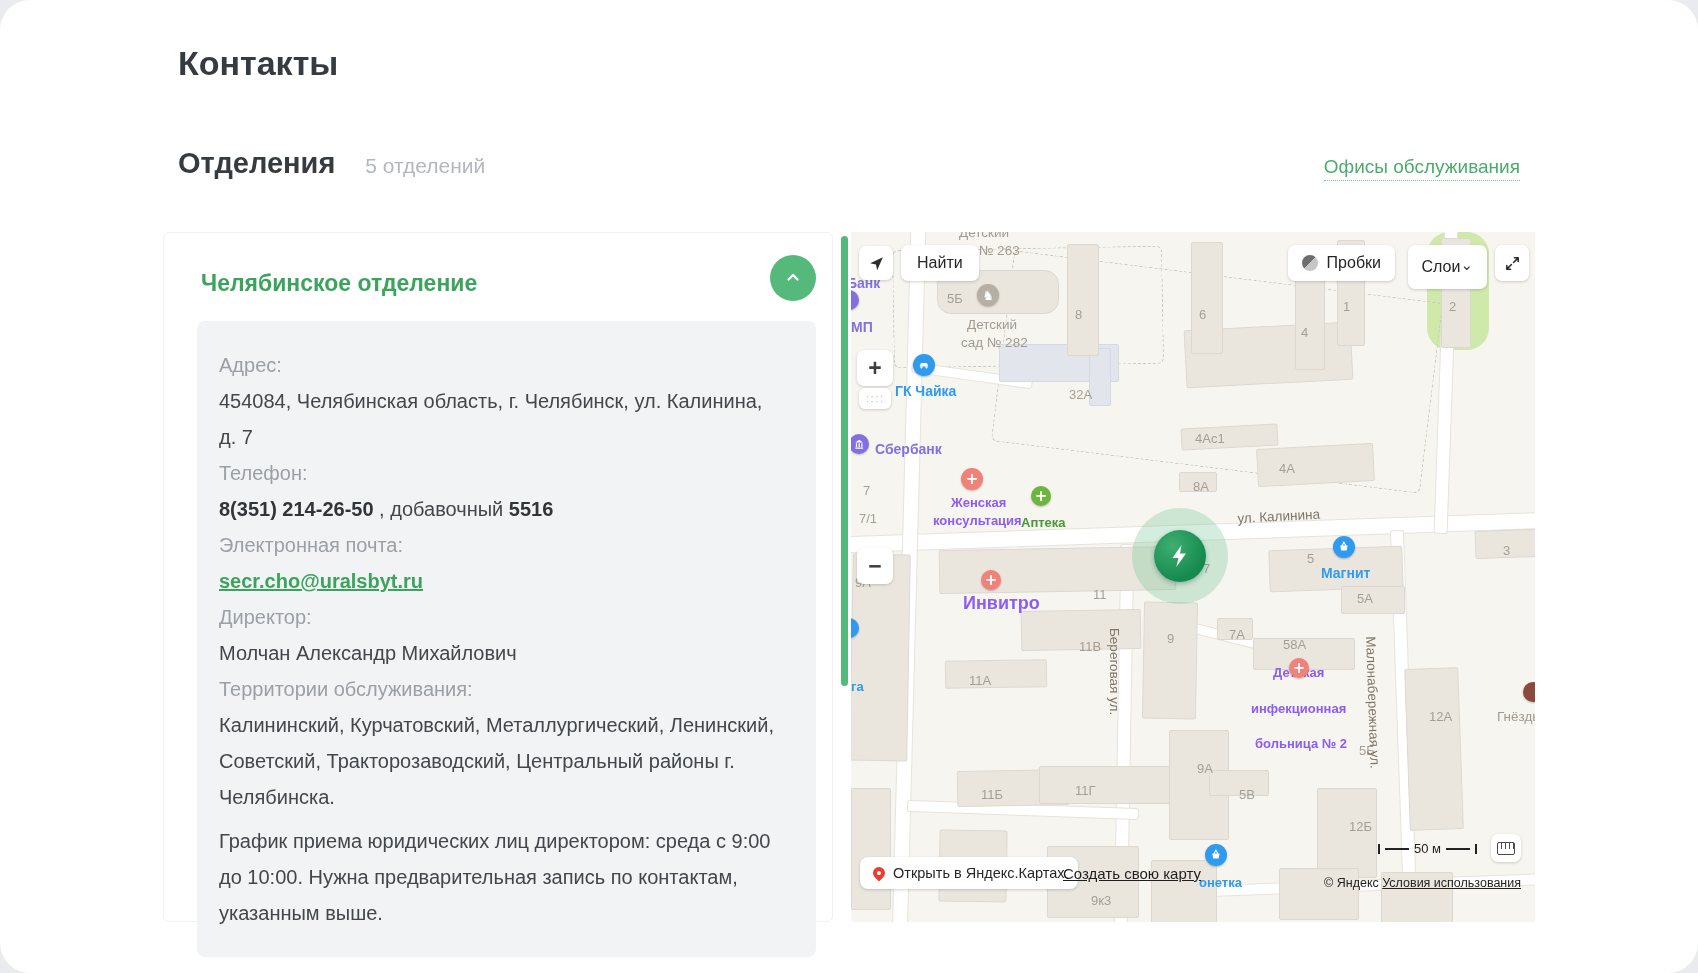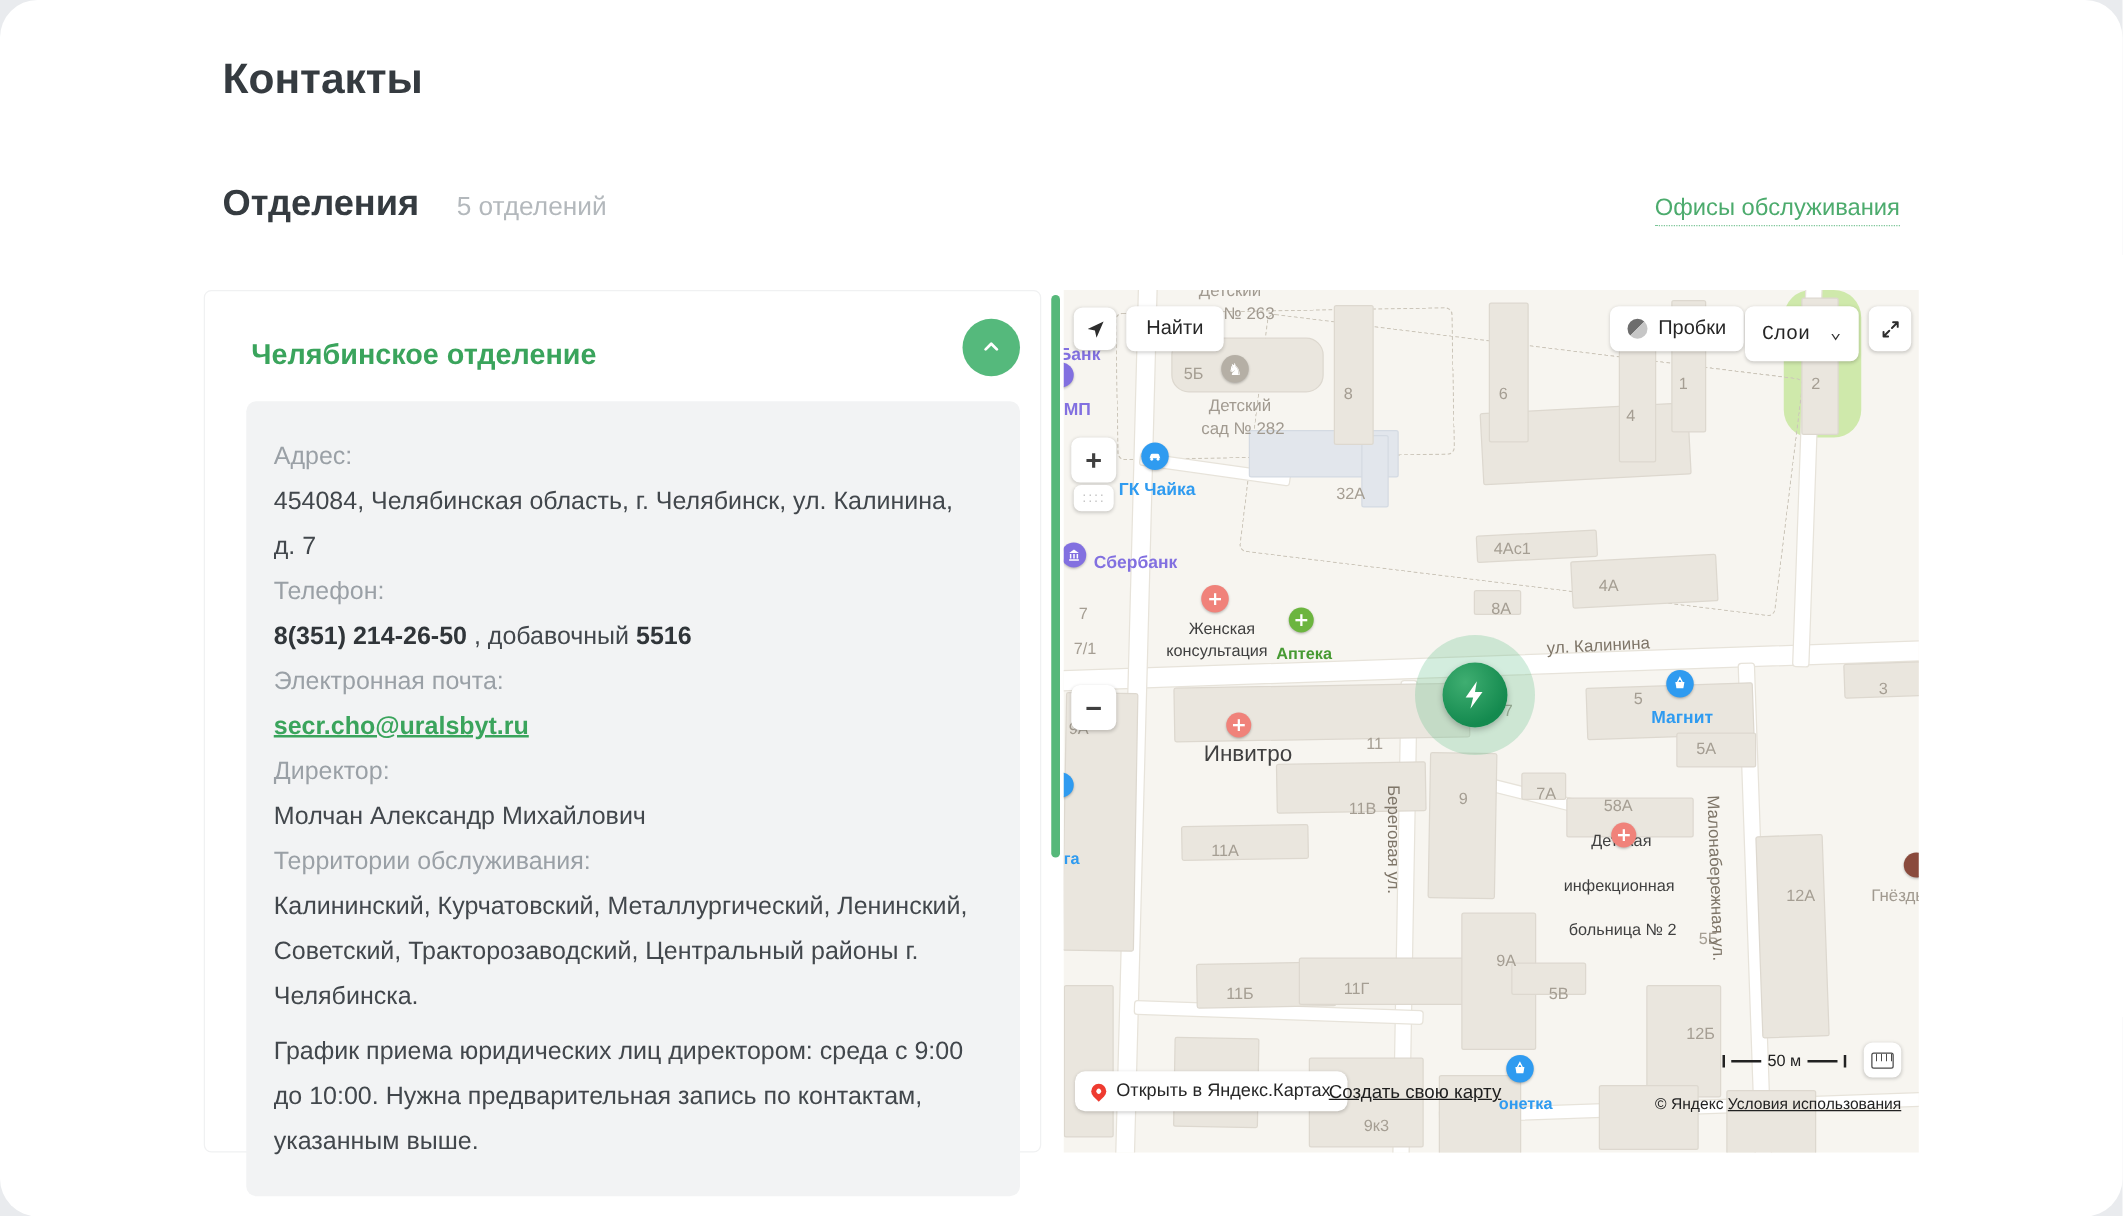--- a/index.html
+++ b/index.html
@@ -62,21 +62,21 @@
   #map-canvas{position:absolute;inset:0;}
   .mp-park{position:absolute;background:#cfe9ab;z-index:0;}
   .mp-plot{position:absolute;border:1.5px dashed #ccc6ba;z-index:1;border-radius:6px;}
   .mp-road{position:absolute;background:#fff;border:1px solid #e7e3da;z-index:2;border-radius:3px;}
   .mp-bldg{position:absolute;background:#eae6de;border:1px solid #ddd8cf;z-index:3;border-radius:2px;}
   .mp-bldg.blue{background:#e2e6ec;border-color:#d4dae2;}
   .mp-label{position:absolute;z-index:4;white-space:nowrap;line-height:18px;}
   .mp-label.num{color:#a59e93;font-size:13px;}
   .mp-label.district{color:#a19a90;font-size:13.5px;}
   .mp-label.street{color:#7e7568;font-size:13.5px;}
-  .mp-label.red{color:#404040;font-weight:400;font-size:13px;}
+  .mp-label.red{color:#8b5cf6;font-weight:700;font-size:13px;}
   .mp-label.green{color:#479a33;font-weight:700;font-size:13px;}
   .mp-label.blue{color:#2f9bf0;font-weight:700;font-size:14px;}
   .mp-label.purple{color:#8270e0;font-weight:700;font-size:14px;}
   .mp-icon{
     position:absolute;border-radius:50%;display:flex;align-items:center;justify-content:center;
     color:#fff;box-shadow:0 1px 2px rgba(0,0,0,.25);z-index:4;cursor:pointer;
   }
   .mp-icon svg{width:72%;height:72%;}
   .mp-icon b{font-size:15px;font-weight:800;line-height:1;font-family:"DejaVu Sans",sans-serif;}
   .marker-halo{position:absolute;border-radius:50%;background:rgba(98,190,135,.28);z-index:5;}
@@ -90,21 +90,21 @@
   .ctl{
     position:absolute;z-index:10;background:#fff;border:none;border-radius:7px;
     box-shadow:0 1px 3px rgba(0,0,0,.18);color:#262626;cursor:pointer;
     display:inline-flex;align-items:center;justify-content:center;
     font-family:"Liberation Sans","DejaVu Sans",sans-serif;
   }
   .ctl-nav{left:8px;top:14px;width:34px;height:34px;}
   .ctl-find{left:50px;top:13px;height:36px;padding:0 16px;font-size:16px;}
   .ctl-traffic{right:140px;top:13px;height:36px;padding:0 14px;font-size:16px;gap:9px;}
   .traffic-ball{width:16px;height:16px;border-radius:50%;background:linear-gradient(135deg,#6d6d6d 48%,#c6c6c6 48%);}
-  .ctl-layers{right:48px;top:13px;height:44px;padding:0 14px;font-size:16px;gap:16px;font-family:Liberation Mono, monospace;}
+  .ctl-layers{right:48px;top:13px;height:44px;padding:0 14px;font-size:16px;gap:0;}
   .chev{font-size:15px;color:#333;transform:translateY(-2px);}
   .ctl-fs{right:6px;top:13px;width:34px;height:36px;}
   .ctl-zoom-in{left:6px;top:118px;width:36px;height:36px;font-size:23px;font-weight:700;color:#3f3f3f;}
   .ctl-zoom-handle{left:8px;top:156px;width:32px;height:21px;border-radius:6px;flex-direction:column;line-height:5px;color:#c3c3c3;font-size:11px;letter-spacing:1px;}
   .ctl-zoom-out{left:6px;top:316px;width:36px;height:36px;font-size:23px;font-weight:700;color:#3f3f3f;}
   .ctl-ruler{right:14px;bottom:60px;width:30px;height:28px;}
   .ruler-i{width:18px;height:11px;border:1.5px solid #4a4a4a;border-radius:2px;
     background:repeating-linear-gradient(90deg,transparent 0 3px,#4a4a4a 3px 4px);
     background-size:100% 55%;background-repeat:no-repeat;}
   .scale-bar{position:absolute;right:58px;bottom:66px;z-index:10;display:flex;align-items:center;gap:5px;color:#222;font-size:13px;}

